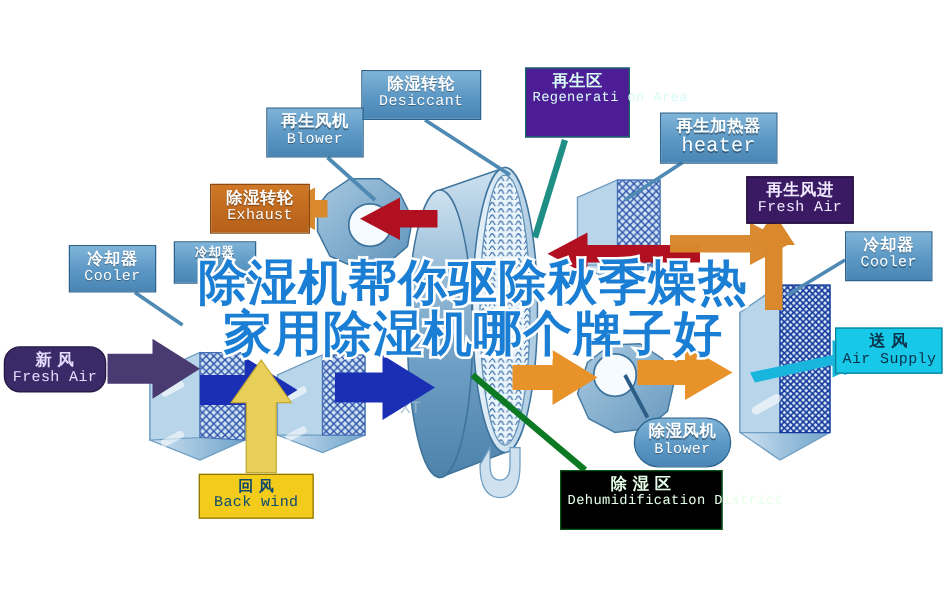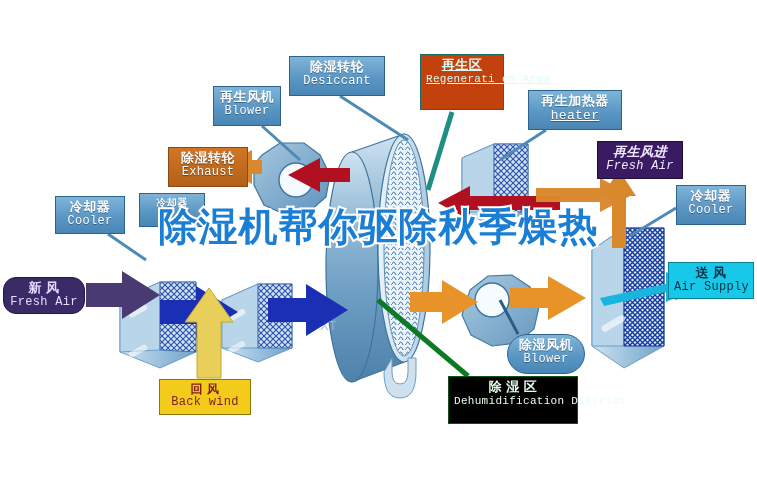--- a/index.html
+++ b/index.html
@@ -12,26 +12,26 @@
          padding:3px 5px 4px;border:1px solid rgba(0,0,0,.35);}
   .label .cn{display:block;font-weight:bold;letter-spacing:.5px;white-space:nowrap;}
   .label .en{display:block;font-family:"Liberation Mono","DejaVu Sans Mono",monospace;letter-spacing:.3px;white-space:nowrap;}
 
   
   .lbl-blue{background:linear-gradient(180deg,#7fb4d8 0%,#5b97c4 55%,#4a86b5 100%);
             color:#ffffff;border-color:#2d648f;
             text-shadow:0 1px 0 rgba(0,0,0,.35);}
   .lbl-orange{background:linear-gradient(180deg,#cf7726 0%,#b5601a 100%);color:#fff;border-color:#8a4a12;
             text-shadow:0 1px 1px rgba(0,0,0,.45);}
-  .lbl-teal{background:#c2410c;color:#d9fbf6;border-color:#116c64;text-decoration:underline;}
+  .lbl-teal{background:#4c1d95;color:#d9fbf6;border-color:#116c64;}
   .lbl-purple{background:#3b2a68;color:#e4dcff;border-color:#231641;}
   .lbl-purple2{background:#3a1b63;color:#f0e8ff;border-color:#1f0e36;}
   .lbl-green{background:#000000;color:#e6ffe9;border-color:#075616;}
   .lbl-cyan{background:#17c8e8;color:#07324a;border-color:#0d7f96;}
-  .lbl-yellow{background:#f2cb1b;color:#7f1d1d;border-color:#8c7606;}
+  .lbl-yellow{background:#f2cb1b;color:#0c4a6e;border-color:#8c7606;}
 
   
   #title{position:absolute;left:0;right:0;top:206px;text-align:center;pointer-events:none;z-index:40;}
   #title div{font-family:"DejaVu Sans","Liberation Sans",sans-serif;font-weight:bold;font-size:39px;
              line-height:41px;letter-spacing:1px;color:#1a7fd4;
              -webkit-text-stroke:4px #ffffff;paint-order:stroke fill;
              text-shadow:0 0 1px #fff;white-space:nowrap;}
 </style>
 </head>
 <body>
@@ -179,44 +179,45 @@
       <path d="M546 130 L500 160" stroke="#4e8ab4"></path>
       <path d="M108 234 L146 260" stroke="#4e8ab4"></path>
       <path d="M676 208 L630 236" stroke="#4e8ab4"></path>
       <path d="M518 334 L500 300" stroke="#2b5d86"></path>
       <path d="M468 376 L378 300" stroke="#0c7a22" stroke-width="5"></path>
     </g>
   </svg>
 
   <div id="title">
     <div>除湿机帮你驱除秋季燥热</div>
+    <div>家用除湿机哪个牌子好</div>
   </div>
 
   <div id="labels">
       <div class="label lbl-blue" style="left: 289px; top: 56px; width: 96px; min-height: 40px; z-index: 60;">
         <span class="cn" style="font-size: 13px;">除湿转轮</span>
         <span class="en" style="font-size: 12px;">Desiccant</span>
       </div>
-      <div class="label lbl-blue" style="left: 213px; top: 86px; width: 68px; min-height: 40px; z-index: 60;">
+      <div class="label lbl-blue" style="left: 213px; top: 86px; width: 78px; min-height: 40px; z-index: 60;">
         <span class="cn" style="font-size: 13px;">再生风机</span>
         <span class="en" style="font-size: 12px;">Blower</span>
       </div>
       <div class="label lbl-teal" style="left: 420px; top: 54px; width: 84px; min-height: 56px; z-index: 60;">
         <span class="cn" style="font-size: 13px;">再生区</span>
         <span class="en" style="font-size: 11px;">Regenerati on Area</span>
       </div>
       <div class="label lbl-blue" style="left: 528px; top: 90px; width: 94px; min-height: 40px; z-index: 60;">
         <span class="cn" style="font-size: 13px;">再生加热器</span>
-        <span class="en" style="font-size: 13px; text-decoration: underline;">heater</span>
+        <span class="en" style="font-size: 16px;">heater</span>
       </div>
       <div class="label lbl-orange" style="left: 168px; top: 147px; width: 80px; min-height: 40px; z-index: 60;">
         <span class="cn" style="font-size: 13px;">除湿转轮</span>
         <span class="en" style="font-size: 12px;">Exhaust</span>
       </div>
-      <div class="label lbl-purple2" style="left: 597px; top: 141px; width: 86px; min-height: 38px; z-index: 60; font-style: italic;">
+      <div class="label lbl-purple2" style="left: 597px; top: 141px; width: 86px; min-height: 38px; z-index: 60;">
         <span class="cn" style="font-size: 13px;">再生风进</span>
         <span class="en" style="font-size: 12px;">Fresh Air</span>
       </div>
       <div class="label lbl-blue" style="left: 55px; top: 196px; width: 70px; min-height: 38px; z-index: 60;">
         <span class="cn" style="font-size: 13px;">冷却器</span>
         <span class="en" style="font-size: 12px;">Cooler</span>
       </div>
       <div class="label lbl-blue" style="left: 139px; top: 193px; width: 66px; min-height: 34px; z-index: 20;">
         <span class="cn" style="font-size: 10px;">冷却器</span>
       </div>

